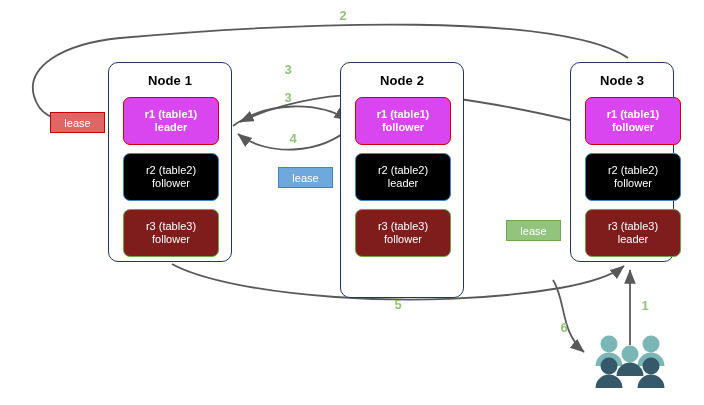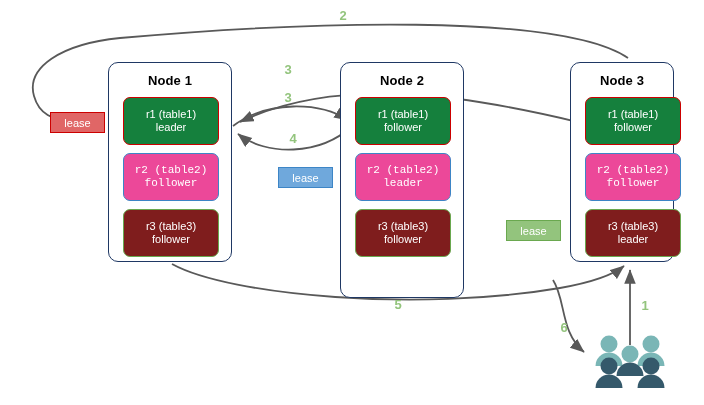--- a/index.html
+++ b/index.html
@@ -52,27 +52,27 @@
     flex-direction: column;
     align-items: center;
     justify-content: center;
     color: #ffffff;
     font-size: 11px;
     line-height: 13.5px;
     text-align: center;
   }
   .replica .ln { display: block; }
   .rep-red {
-    background: #15803d;
+    background: #d946ef;
     border: 1.6px solid #cc0000;
+    font-weight: bold;
   }
   .rep-blue {
-    background: #ec4899;
+    background: #000000;
     border: 1.6px solid #3d85c6;
-    font-family: Liberation Mono, monospace;
   }
   .rep-green {
     background: #7f1d1d;
     border: 1.6px solid #6aa84f;
   }
   .lease {
     position: absolute;
     width: 55px;
     height: 21px;
     border-radius: 0;

